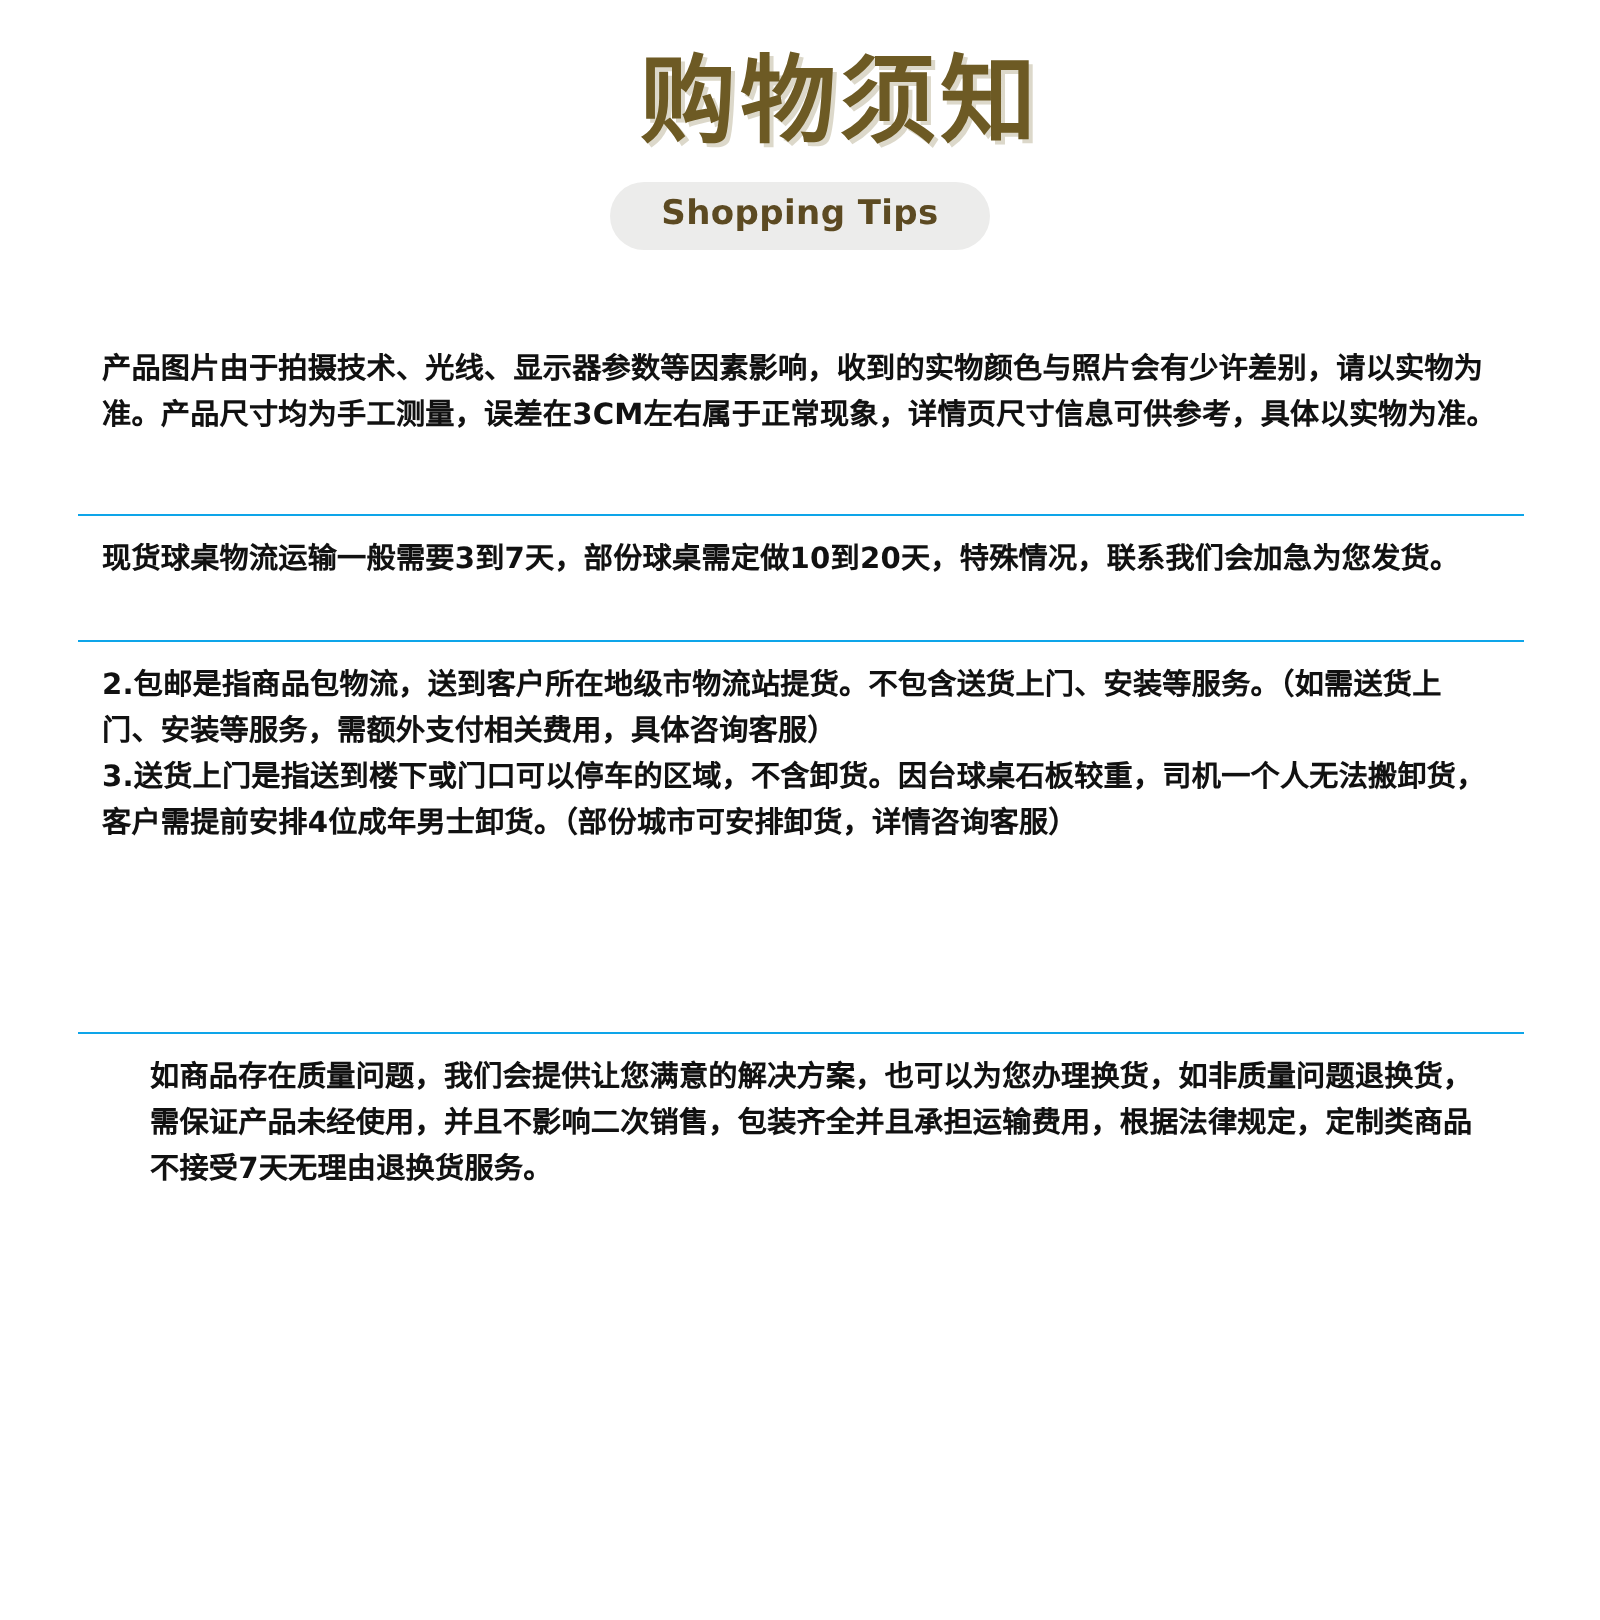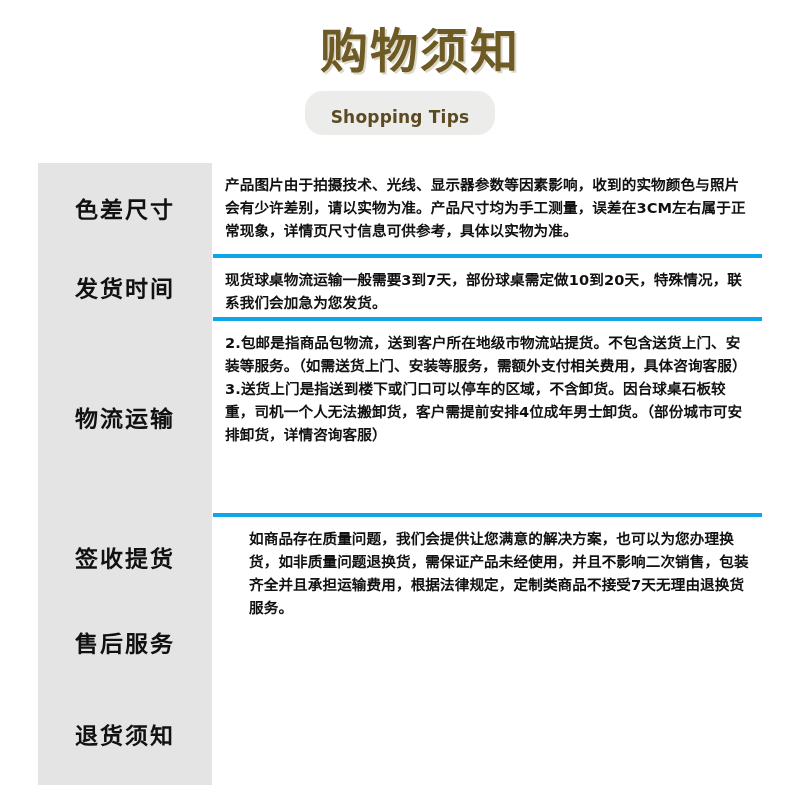--- a/index.html
+++ b/index.html
@@ -37,21 +37,21 @@
     color: #6d5a24;
     letter-spacing: 2px;
     text-shadow: 2px 2px 0 rgba(140,125,80,0.30);
     margin: 0;
     padding-left: 40px;
   }
 
   .subtitle-pill {
     display: inline-block;
     margin-top: 14px;
-    padding: 17px 26px 8px 26px;
+    padding: 7px 26px 8px 26px;
     background: #ececeb;
     border-radius: 18px;
     font-size: 17px;
     font-weight: bold;
     color: #5c4a22;
     letter-spacing: 0.2px;
     line-height: 1.1;
   }
 
   
@@ -98,21 +98,21 @@
 
   .content-cell {
     box-sizing: border-box;
     padding: 10px 12px 11px 12px;
     font-size: 14.6px;
     font-weight: bold;
     color: #111111;
     line-height: 1.58;
     letter-spacing: 0.1px;
     text-align: left;
-    border-bottom: 4px solid #0ea5e9;
+    border-bottom: 1px solid #0ea5e9;
     background: #ffffff;
   }
 
   .content-cell:last-child {
     border-bottom: none;
     padding-left: 36px;
   }
 
   .content-cell p {
     margin: 0;
@@ -133,28 +133,20 @@
 
 <div class="page">
 
   <div class="header">
     <h1 class="main-title">购物须知</h1>
     <div class="subtitle-pill">Shopping Tips</div>
   </div>
 
   <div class="tips-table">
 
-    <div class="label-column">
-      <div class="label-cell row-h-0">色差尺寸</div>
-      <div class="label-cell row-h-1">发货时间</div>
-      <div class="label-cell row-h-2">物流运输</div>
-      <div class="label-cell row-h-3">签收提货</div>
-      <div class="label-cell row-h-4">售后服务</div>
-      <div class="label-cell row-h-5">退货须知</div>
-    </div>
 
     <div class="content-column">
       <div class="content-cell row-h-0">
         <p>产品图片由于拍摄技术、光线、显示器参数等因素影响，收到的实物颜色与照片会有少许差别，请以实物为准。产品尺寸均为手工测量，误差在3CM左右属于正常现象，详情页尺寸信息可供参考，具体以实物为准。</p>
       </div>
       <div class="content-cell row-h-1">
         <p>现货球桌物流运输一般需要3到7天，部份球桌需定做10到20天，特殊情况，联系我们会加急为您发货。</p>
       </div>
       <div class="content-cell row-h-2">
         <p>2.包邮是指商品包物流，送到客户所在地级市物流站提货。不包含送货上门、安装等服务。（如需送货上门、安装等服务，需额外支付相关费用，具体咨询客服）</p>

